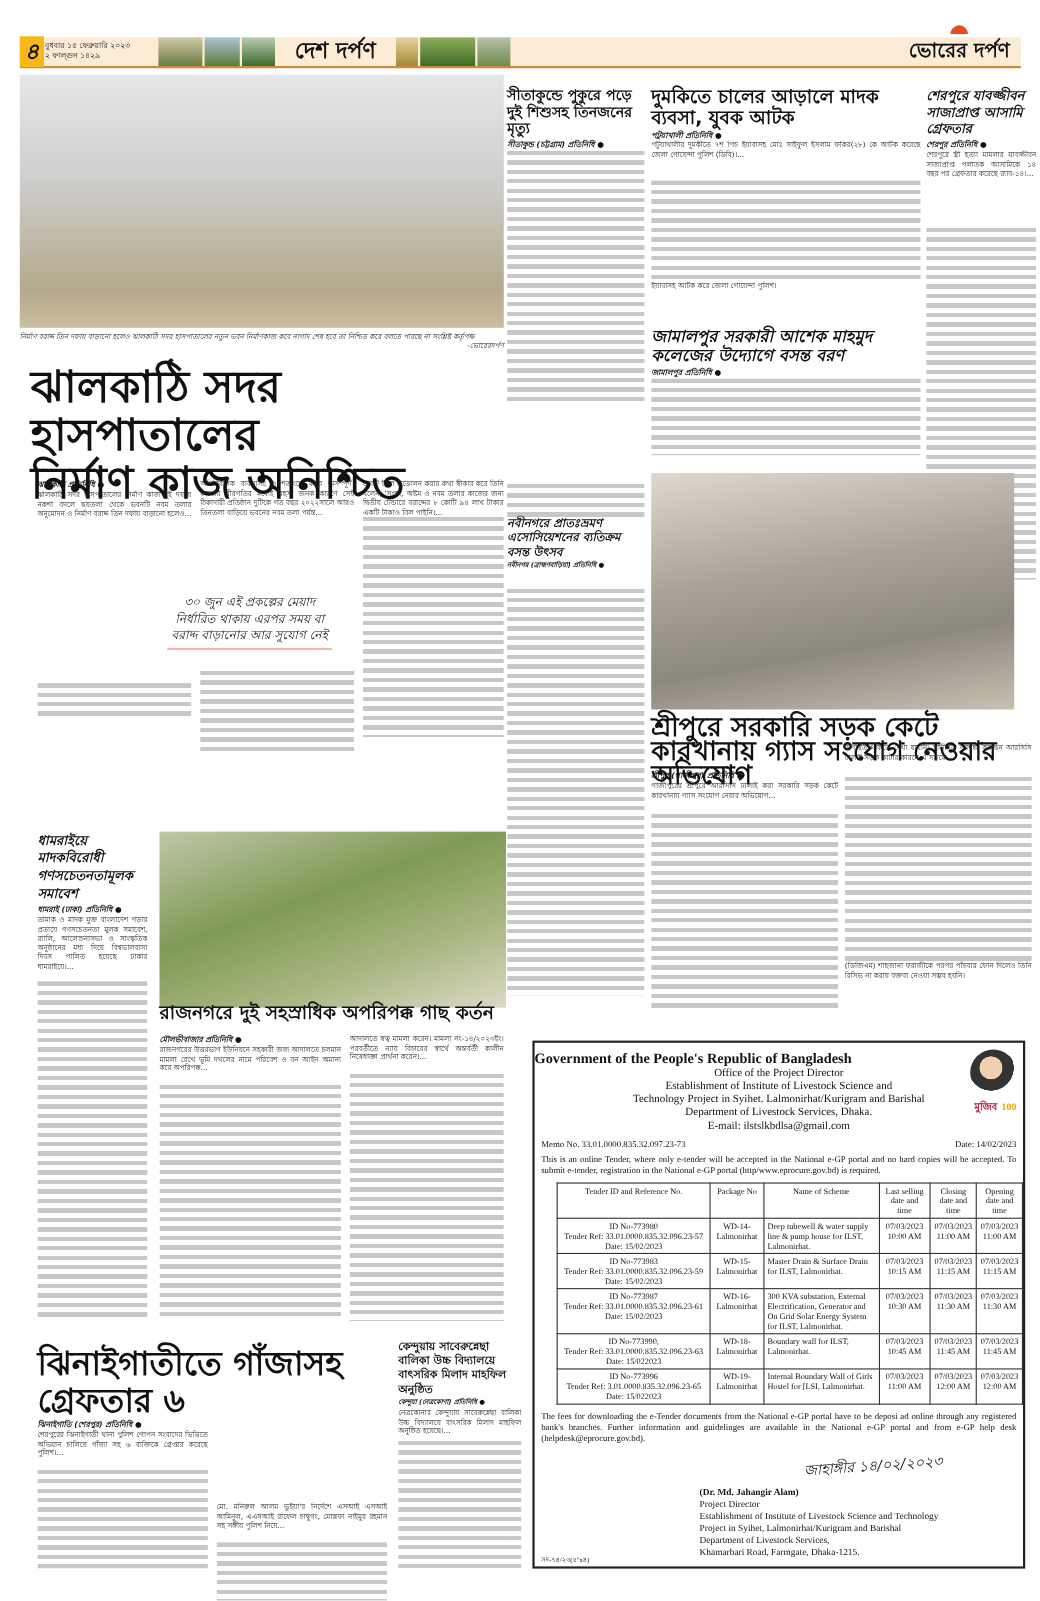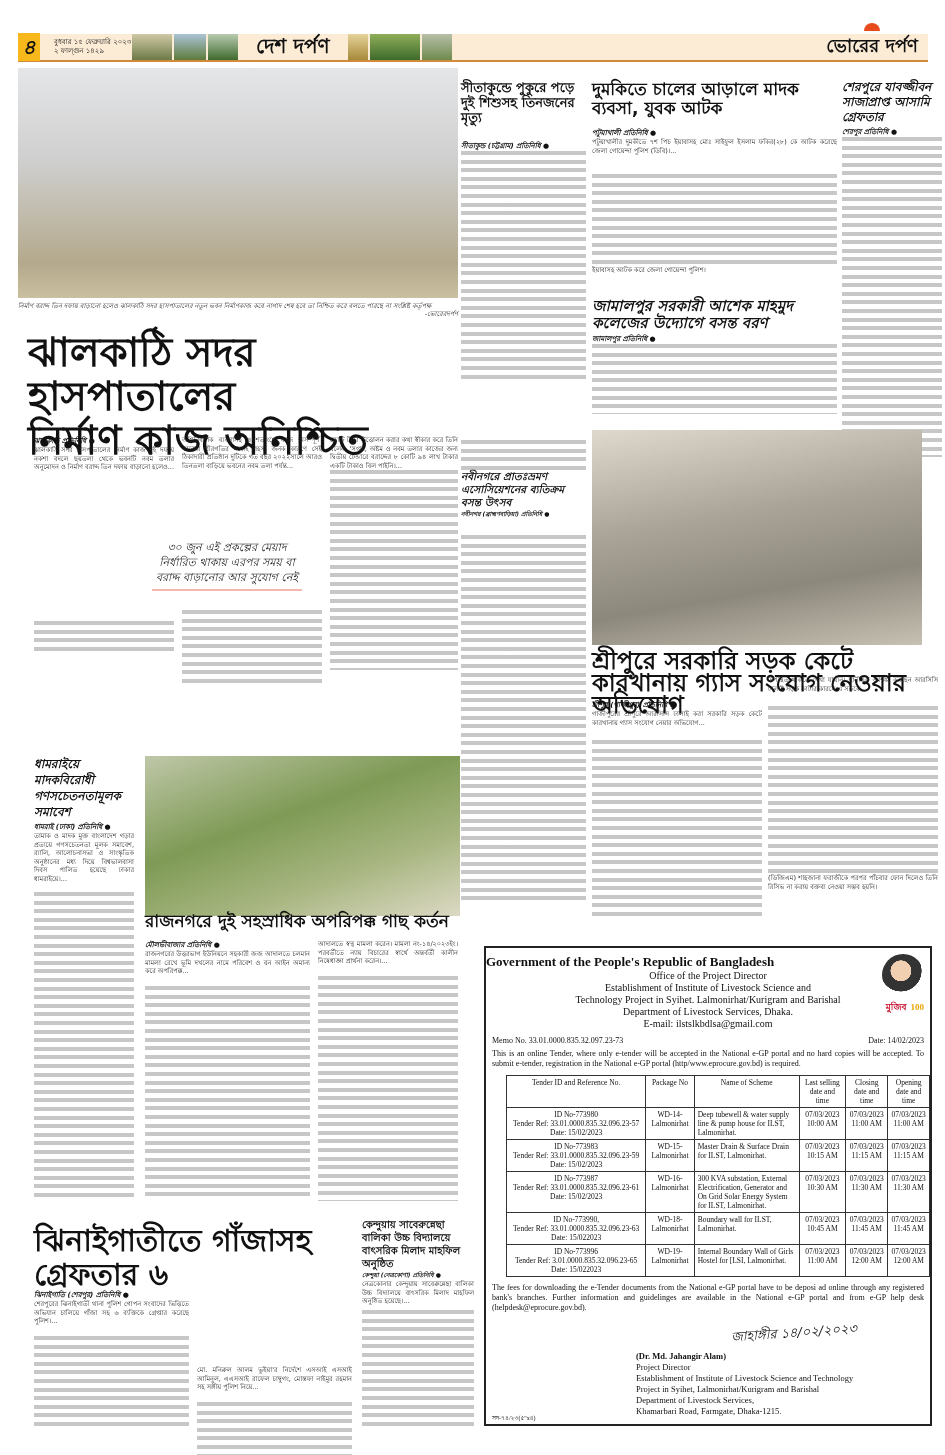--- a/index.html
+++ b/index.html
@@ -1,20 +1,20 @@
 <!DOCTYPE html>
 <html><head>
 <meta charset="utf-8">
 <style>
 *{box-sizing:border-box;margin:0;padding:0}
 body{width:945px;height:1455px;background:#fff;font-family:"DejaVu Sans",sans-serif;color:#111;position:relative;overflow:hidden}
 .abs{position:absolute}
 .masthead{left:18px;top:34px;width:910px;height:28px;background:#fcebd5;border-bottom:2px solid #d08a3a;display:flex;align-items:center}
 .pageno{width:22px;height:28px;background:#f6b81a;color:#111;font-weight:bold;font-size:20px;text-align:center;line-height:28px;font-style:italic}
-.date{font-size:7px;line-height:9px;padding-left:14px;width:92px}
+.date{font-size:7px;line-height:9px;padding-left:1px;width:104px}
 .photostrip{height:26px;display:flex;gap:2px}
 .photostrip span{display:block;height:26px}
 .section{font-family:"DejaVu Serif",serif;font-size:20px;font-weight:bold;padding:0 18px;color:#111}
 .brand{margin-left:auto;padding-right:10px;font-family:"DejaVu Serif",serif;font-size:18px;font-weight:bold;position:relative}
 .brand .sun{position:absolute;top:-9px;left:38px;width:16px;height:8px;background:#e84b1c;border-radius:8px 8px 0 0}
 .img{background:linear-gradient(135deg,#c9c3b6,#8a8378 55%,#b7b0a3)}
 .img-building{background:linear-gradient(180deg,#e5e6e8 0%,#cfcfcf 40%,#b4a98c 85%,#cbbfa1 100%)}
 .img-trees{background:linear-gradient(160deg,#bfc7a8 0%,#7e9a55 40%,#a8b681 70%,#dcd9c4 100%)}
 .img-road{background:linear-gradient(170deg,#ded9cc 0%,#a9a497 40%,#8d887c 70%,#c7c1b3 100%)}
 .caption{font-size:6.5px;font-style:italic;line-height:8px;color:#222}
@@ -83,49 +83,50 @@
 <div class="abs body" style="left:182px;top:610px;width:140px;height:76px">
     <span class="txtfill"></span>
   </div>
 <div class="abs body" style="left:330px;top:436px;width:128px;height:250px">
   <div>কোটি টাকা উত্তোলন করার কথা স্বীকার করে তিনি বলেন, 'সপ্তম, অষ্টম ও নবম তলার কাজের জন্য দ্বিতীয় টেন্ডারে বরাদ্দের ৮ কোটি ৯৪ লাখ টাকার একটি টাকাও বিল পাইনি।...</div>
   <span class="txtfill" style="height:200px"></span>
 </div>
 
 <div class="abs" style="left:461px;top:80px;width:125px;height:450px">
   <div class="hl" style="font-size:13px;line-height:15px">সীতাকুন্ডে পুকুরে পড়ে দুই শিশুসহ তিনজনের মৃত্যু</div>
-  <div class="byline" style="margin-top:16px">সীতাকুন্ড (চট্টগ্রাম) প্রতিনিধি ●</div>
+  <div class="byline" style="margin-top:2px">সীতাকুন্ড (চট্টগ্রাম) প্রতিনিধি ●</div>
   <div class="body" style="height:230px">
       <span class="txtfill"></span>
     </div>
 </div>
 <div class="abs" style="left:461px;top:440px;width:125px;height:90px;background:#fff">
   <div class="body" style="height:30px">
       <span class="txtfill"></span>
     </div>
   <div class="hl" style="font-size:10.5px;line-height:13px;font-style:italic">নবীনগরে প্রাতঃভ্রমণ এসোসিয়েশনের ব্যতিক্রম বসন্ত উৎসব</div>
   <div class="byline" style="font-size:6px">নবীনগর (ব্রাহ্মণবাড়িয়া) প্রতিনিধি ●</div>
 </div>
 <div class="abs body" style="left:461px;top:535px;width:125px;height:370px">
     <span class="txtfill"></span>
   </div>
 
 <div class="abs" style="left:592px;top:80px;width:245px;height:190px">
   <div class="hl" style="font-size:17px;line-height:19px">দুমকিতে চালের আড়ালে মাদক ব্যবসা, যুবক আটক</div>
-  <div class="byline" style="margin-top:10px">পটুয়াখালী প্রতিনিধি ●</div>
+  <div class="byline" style="margin-top:0">পটুয়াখালী প্রতিনিধি ●</div>
   <div class="body" style="height:36px">পটুয়াখালীর দুমকীতে ৭শ পিচ ইয়াবাসহ মোঃ সাইফুল ইসলাম ফকির(২৮) কে আটক করেছে জেলা গোয়েন্দা পুলিশ (ডিবি)।...</div>
   <div class="body" style="height:92px">
       <span class="txtfill"></span>
     </div>
   <div class="body">ইয়াবাসহ আটক করে জেলা গোয়েন্দা পুলিশ।</div>
 </div>
 
 <div class="abs" style="left:842px;top:80px;width:100px;height:470px">
   <div class="hl" style="font-size:12px;line-height:15px;font-style:italic">শেরপুরে যাবজ্জীবন সাজাপ্রাপ্ত আসামি গ্রেফতার</div>
   <div class="byline" style="margin-top:2px">শেরপুর প্রতিনিধি ●</div>
+  <div class="body" style="height:70px">শেরপুরে স্ত্রী হত্যা মামলার যাবজ্জীবন সাজাপ্রাপ্ত পলাতক আসামিকে ১৪ বছর পর গ্রেফতার করেছে র‌্যাব-১৪।...</div>
   <div class="body" style="height:320px">
       <span class="txtfill"></span>
     </div>
 </div>
 
 <div class="abs" style="left:592px;top:298px;width:245px;height:130px">
   <div class="hl" style="font-size:15px;line-height:17px;font-style:italic">জামালপুর সরকারী আশেক মাহমুদ কলেজের উদ্যোগে বসন্ত বরণ</div>
   <div class="byline" style="margin-top:2px">জামালপুর প্রতিনিধি ●</div>
   <div class="body" style="height:70px">
       <span class="txtfill"></span>

